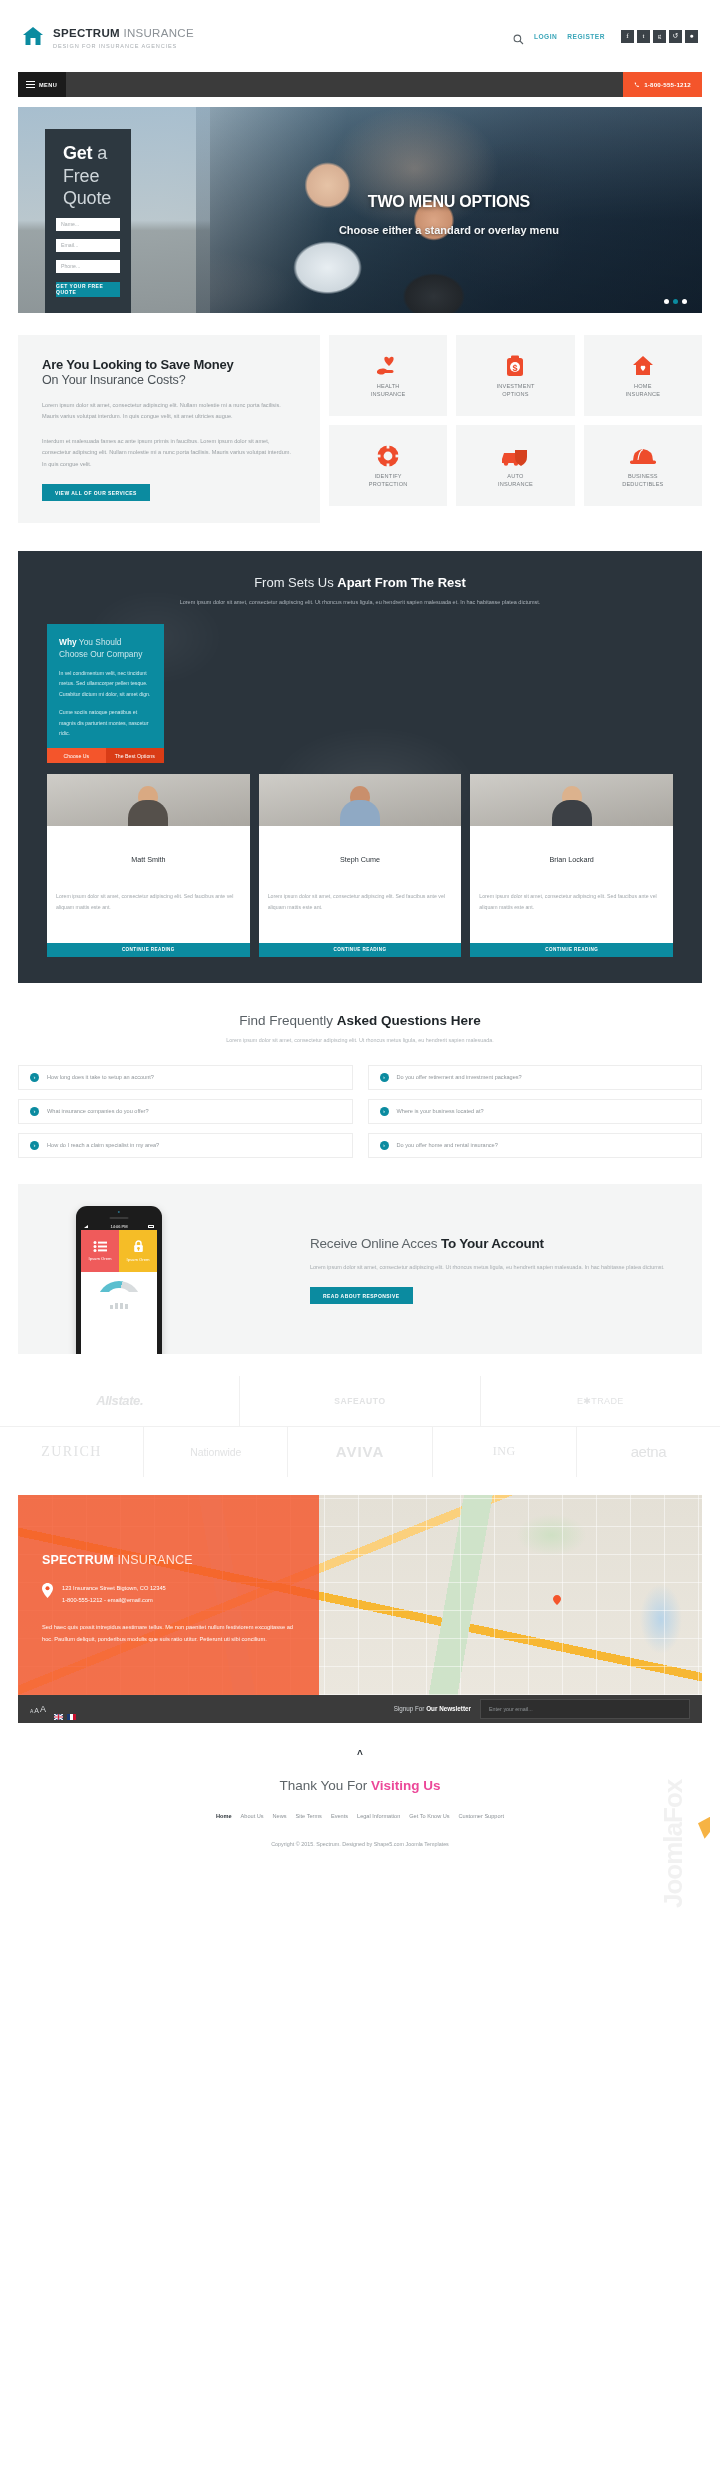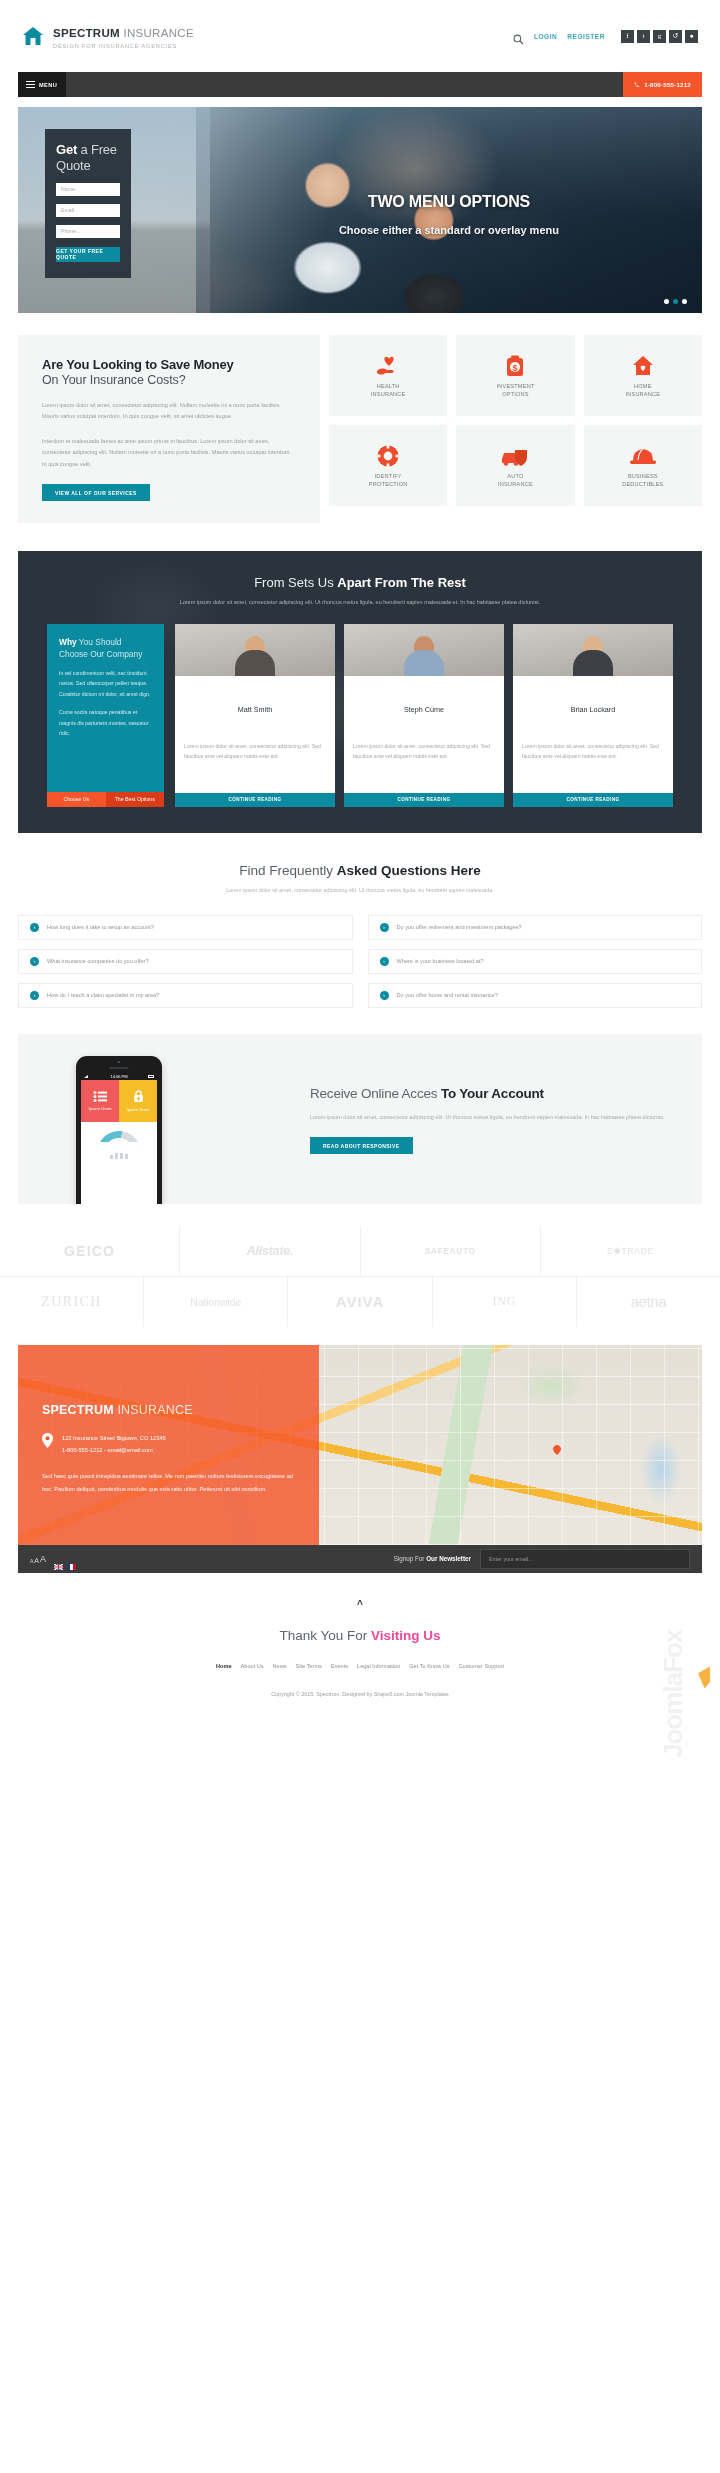--- a/index.html
+++ b/index.html
@@ -43,21 +43,21 @@
   .hero::before { content:""; position:absolute; inset:0;
      background:
        radial-gradient(ellipse 120px 90px at 58% 30%, rgba(232,198,170,.55), transparent 70%),
        radial-gradient(ellipse 90px 110px at 72% 55%, rgba(48,60,72,.5), transparent 72%),
        radial-gradient(ellipse 200px 60px at 20% 88%, rgba(150,150,150,.55), transparent 70%),
        linear-gradient(180deg, rgba(150,180,200,.35), rgba(0,0,0,.12) 55%, rgba(0,0,0,.3)); }
   .hero::after { content:""; position:absolute; left:0; top:0; width:28%; height:100%;
      background:linear-gradient(180deg,#a8bfcf 0%,#bcc9cf 55%,#9ba4a6 60%,#8f9799 100%); opacity:.95; }
   .quote-card { position:absolute; left:27px; top:22px; width:86px; background:#2d3840;
      padding:13px 11px 16px; z-index:4; }
-  .quote-h { font-size:13px; color:#cfd6da; line-height:1.25; font-weight:300; letter-spacing:-.2px; }
+  .quote-h { font-size:18px; color:#cfd6da; line-height:1.25; font-weight:300; letter-spacing:-.2px;margin-left:7px; }
   .quote-h b { color:#fff; font-weight:bold; }
   .q-input { height:13px; background:#fff; margin-top:8px; display:flex; align-items:center;
      padding-left:5px; font-size:5.2px; color:#a6abae; }
   .q-btn { height:15px; background:#0b8ba0; margin-top:9px; display:flex; align-items:center;
      justify-content:center; font-size:5px; color:#fff; font-weight:bold; letter-spacing:.5px; }
   .hero-people { position:absolute; left:26%; top:0; right:0; bottom:0; z-index:2;
      background:
        radial-gradient(circle 34px at 26% 38%, #e6c3a6 0%, #d8b094 60%, transparent 68%),
        radial-gradient(circle 30px at 47% 55%, #dba585 0%, #c9906f 60%, transparent 68%),
        radial-gradient(ellipse 44px 34px at 26% 78%, #e8eef2 0%, #cfd8de 70%, transparent 78%),
@@ -89,21 +89,21 @@
   .svc-lab { font-size:5.6px; color:#797f83; text-align:center; line-height:1.5; letter-spacing:.2px; }
 
   
   .apart { margin:28px 18px 0; background:#2b343c; padding:24px 0 26px; position:relative; overflow:hidden; }
   .apart::before { content:""; position:absolute; inset:0; opacity:.1;
      background:radial-gradient(ellipse 150px 90px at 52% 55%, #cfd6da, transparent 70%),
                 radial-gradient(ellipse 100px 70px at 20% 20%, #8f9ba4, transparent 70%); }
   .apart-h { position:relative; text-align:center; font-size:13px; color:#e9edf0; font-weight:300; }
   .apart-h b { font-weight:bold; color:#fff; }
   .apart-p { position:relative; text-align:center; font-size:5.5px; color:#aab2b9; margin-top:9px; }
-  .apart-row { position:relative; margin:19px 29px 0; display:flex; gap:11px; }
+  .apart-row { position:relative; margin:19px 29px 0; display:flex; gap:11px;flex-direction:column; }
   .why-card { width:117px; background:#0b8ba0; display:flex; flex-direction:column; }
   .why-body { padding:13px 12px 10px; flex:1; }
   .why-h { font-size:8.4px; color:#cbe7ec; line-height:1.35; font-weight:300; }
   .why-h b { color:#fff; font-weight:bold; }
   .why-p { font-size:5.2px; color:#d4ecf0; line-height:2.0; margin-top:8px; }
   .why-tabs { display:flex; height:15px; }
   .why-tabs div { display:flex; align-items:center; justify-content:center;
      font-size:5.2px; color:#fff; flex:1; }
   .why-tabs .t1 { background:#f4552b; }
   .why-tabs .t2 { background:#d93c16; }
@@ -518,23 +518,20 @@
     <div class="resp-right">
       <div class="resp-h"><span>Receive Online Acces </span><b>To Your Account</b></div>
       <div class="resp-p">Lorem ipsum dolor sit amet, consectetur adipiscing elit. Ut rhoncus metus ligula, eu hendrerit sapien malesuada. In hac habitasse platea dictumst.</div>
       <div class="teal-btn">READ ABOUT RESPONSIVE</div>
     </div>
   </div>
 
   <div class="logos">
     <div class="logos-row">
       <div class="logo-cell">
-          <span class="lg lg1">GEICO</span>
-        </div>
-      <div class="logo-cell">
           <span class="lg lg4">Allstate.</span>
         </div>
       <div class="logo-cell">
           <span class="lg lg3">SAFEAUTO</span>
         </div>
       <div class="logo-cell">
           <span class="lg lg5">E✱TRADE</span>
         </div>
     </div>
     <div class="logos-row">

